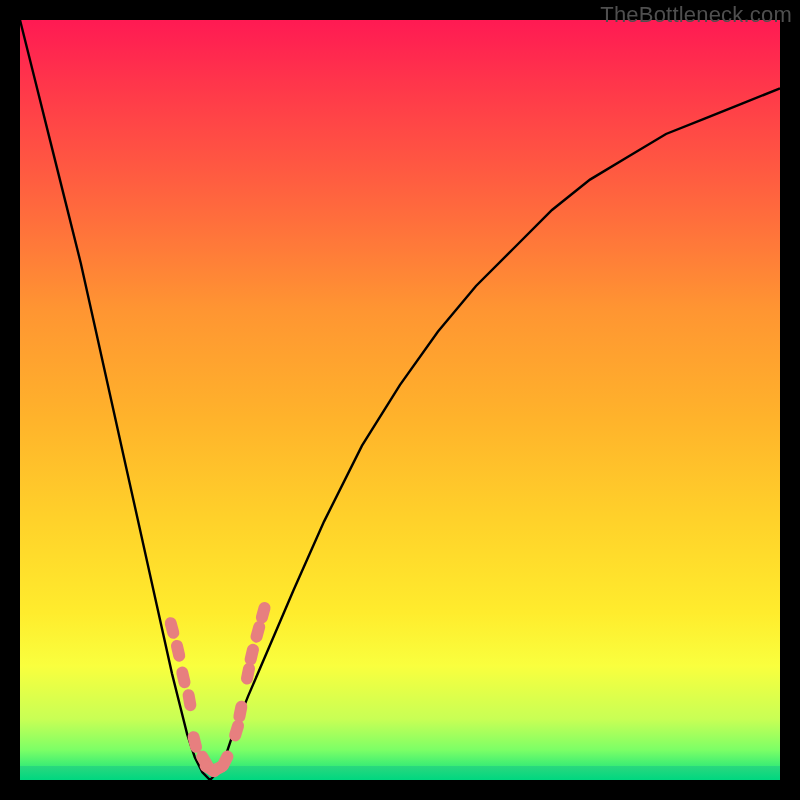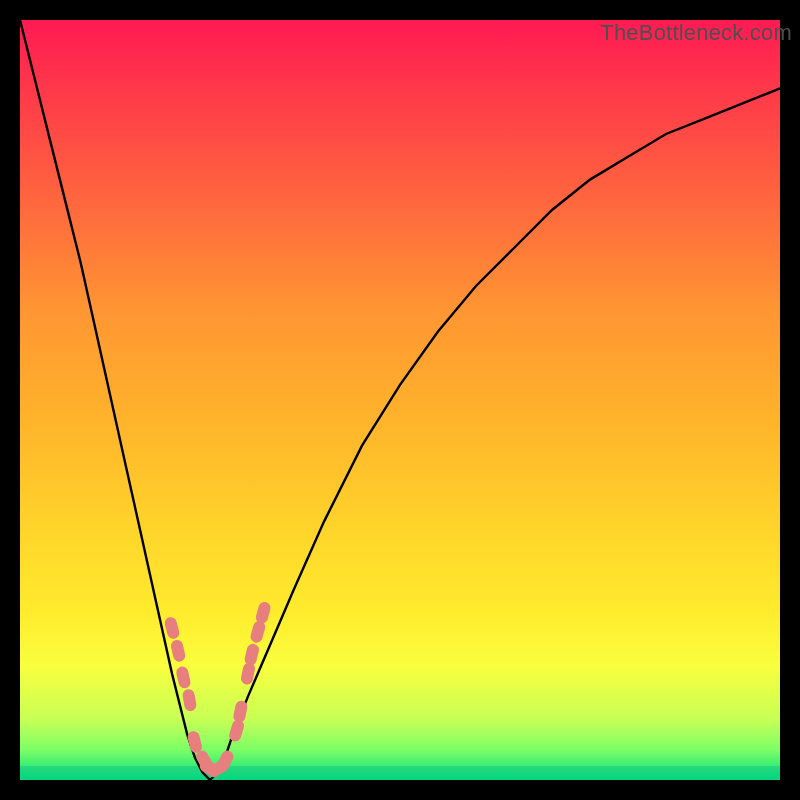--- a/index.html
+++ b/index.html
@@ -69,21 +69,21 @@
   svg.curves {
     position: absolute;
     left: 0;
     top: 0;
     width: 760px;
     height: 760px;
     overflow: visible;
   }
   .watermark {
     position: absolute;
-    top: 20px;
+    top: 2px;
     right: 8px;
     color: #4f4f4f;
     font-size: 22px;
     font-weight: 500;
     letter-spacing: 0.2px;
     pointer-events: none;
   }
 </style>
 </head>
 <body>

